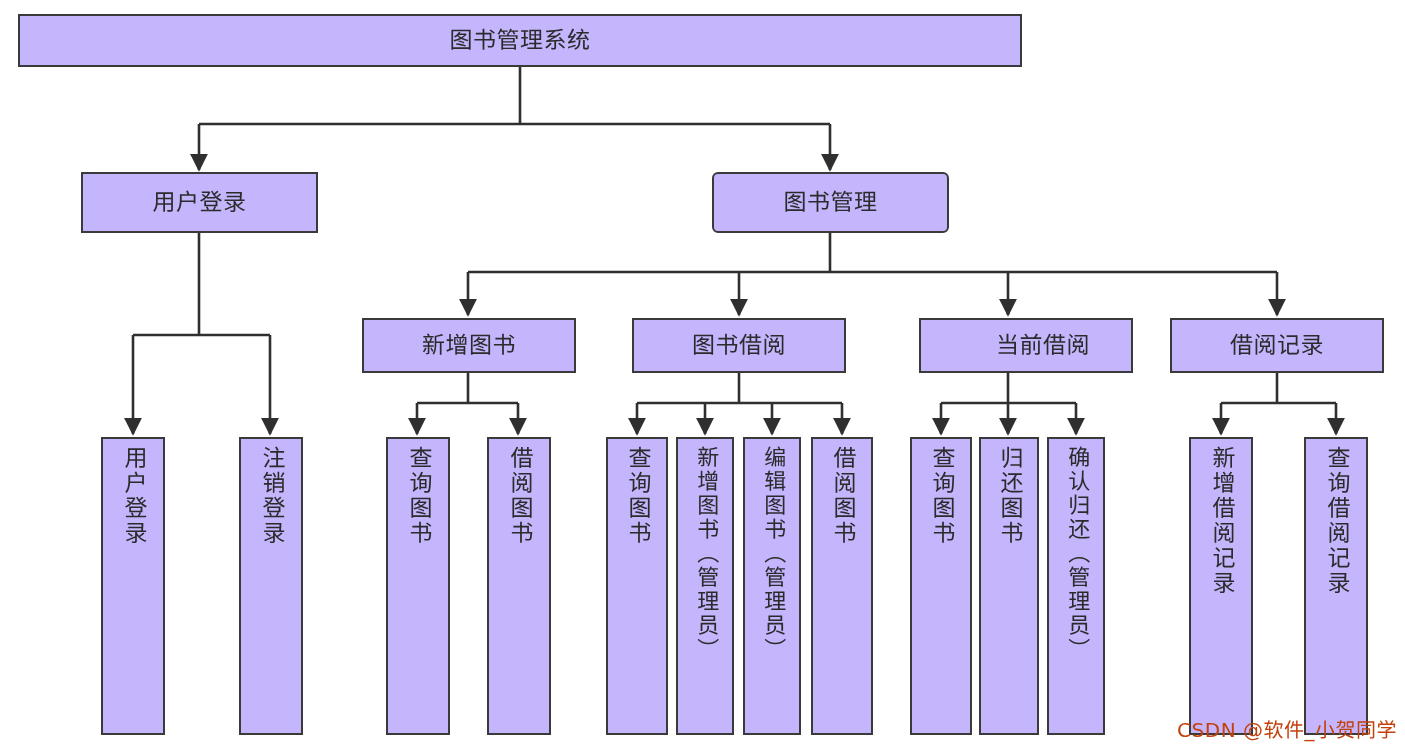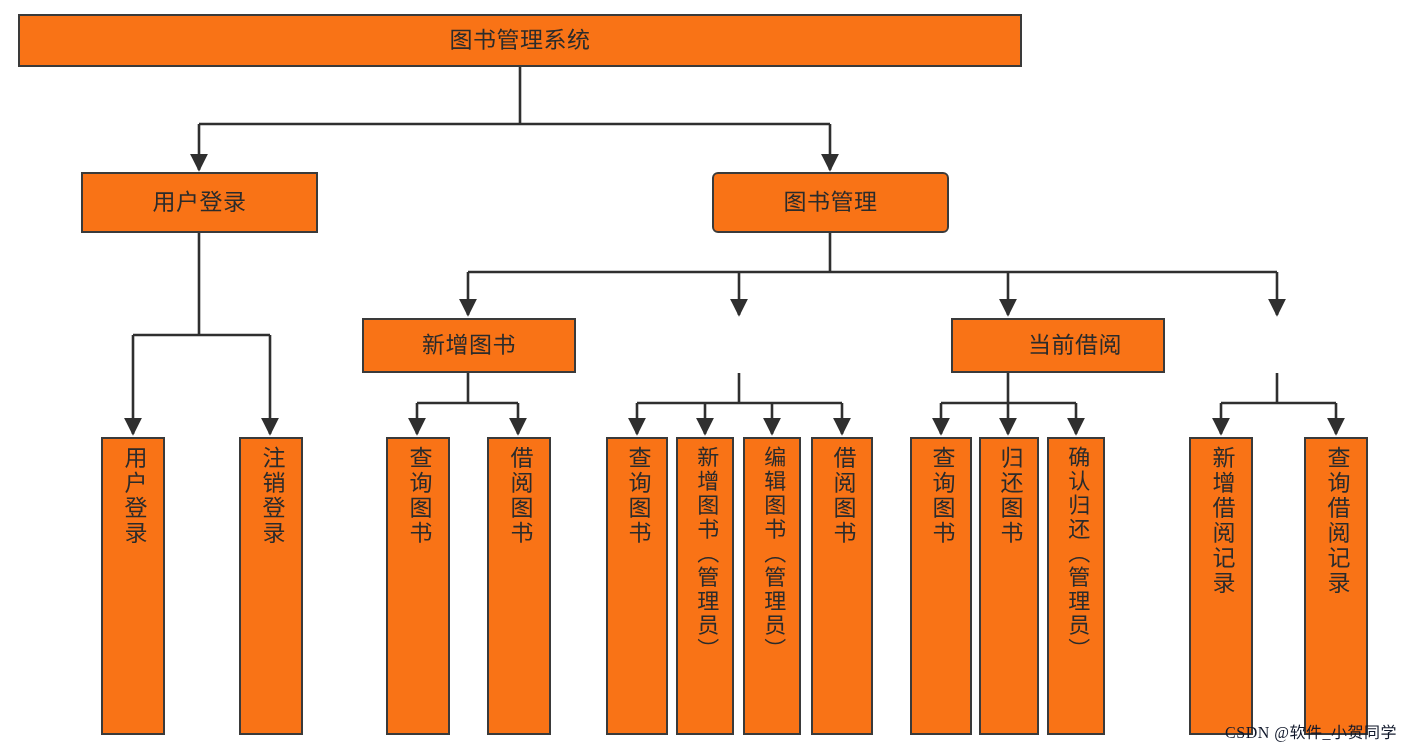--- a/index.html
+++ b/index.html
@@ -22,21 +22,21 @@
     position: absolute;
     left: 0;
     top: 0;
     width: 1405px;
     height: 747px;
     pointer-events: none;
   }
   .node {
     position: absolute;
     box-sizing: border-box;
-    background: #f97316;
+    background: #c4b5fd;
     border: 2px solid #3a3a3a;
     display: flex;
     align-items: center;
     justify-content: center;
     color: #2b2b2b;
   }
   .node .label {
     display: block;
     text-align: center;
     line-height: 1.18;
@@ -61,25 +61,24 @@
     letter-spacing: 2px;
     margin: 0 auto;
   }
   .node.vert.tall .label {
     font-size: 22px;
   }
   #watermark {
     position: absolute;
     right: 8px;
     bottom: 4px;
-    font-size: 16px;
-    color: #0f172a;
+    font-size: 20px;
+    color: #c2410c;
     white-space: nowrap;
     letter-spacing: 0.5px;
-    font-family: Liberation Serif, serif;
   }
 </style>
 </head>
 <body>
 
 <div id="diagram-root">
 
   <svg id="edge-layer" viewBox="0 0 1405 747" width="1405" height="747" xmlns="http://www.w3.org/2000/svg">
     <defs>
       <marker id="arrow" viewBox="0 0 10 10" refX="9" refY="5" markerWidth="7" markerHeight="7" orient="auto-start-reverse">
@@ -137,22 +136,28 @@
   <div class="node horiz" style="left:81px; top:172px; width:237px; height:61px;">
     <span class="label">用户登录</span>
   </div>
   <div class="node horiz" style="left:712px; top:172px; width:237px; height:61px;border-radius:6px;">
     <span class="label">图书管理</span>
   </div>
 
   <div class="node horiz" style="left:362px; top:318px; width:214px; height:55px;">
     <span class="label">新增图书</span>
   </div>
-  <div class="node horiz" style="left:951px; top:318px; width:214px; height:55px;padding-left:34px;">
+  <div class="node horiz" style="left:632px; top:318px; width:214px; height:55px;">
+    <span class="label">图书借阅</span>
+  </div>
+  <div class="node horiz" style="left:919px; top:318px; width:214px; height:55px;padding-left:34px;">
     <span class="label">当前借阅</span>
+  </div>
+  <div class="node horiz" style="left:1170px; top:318px; width:214px; height:55px;">
+    <span class="label">借阅记录</span>
   </div>
 
   <div class="node vert" style="left:101px; top:437px; width:64px; height:298px;">
     <span class="label">用户登录</span>
   </div>
   <div class="node vert" style="left:239px; top:437px; width:64px; height:298px;">
     <span class="label">注销登录</span>
   </div>
 
   <div class="node vert" style="left:386px; top:437px; width:64px; height:298px;">

